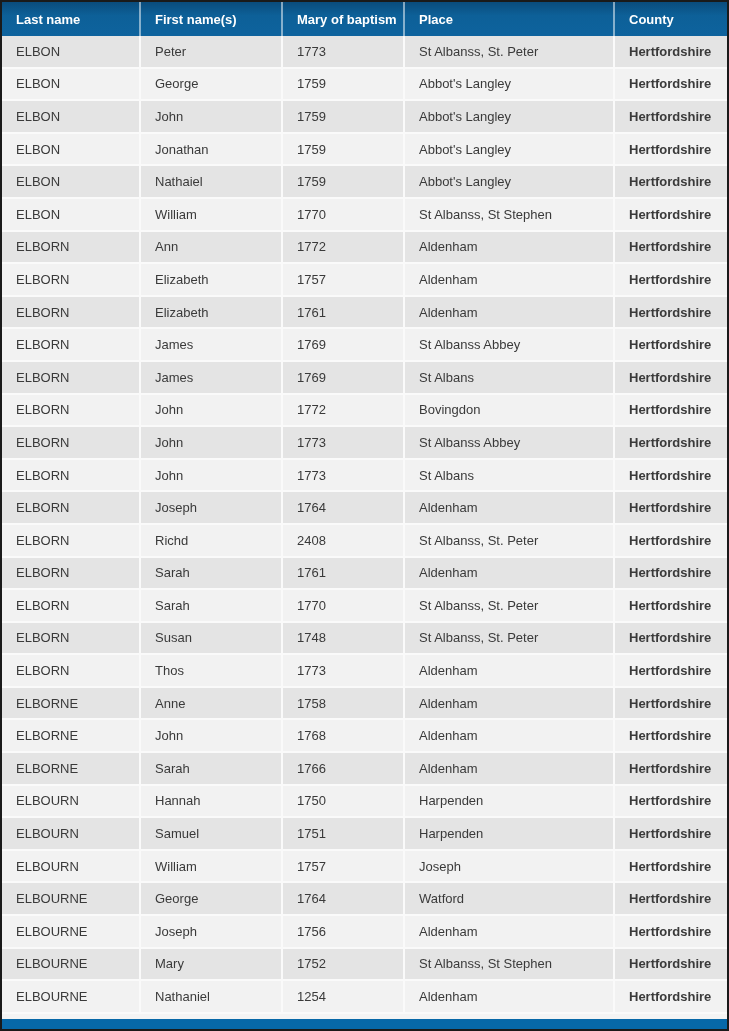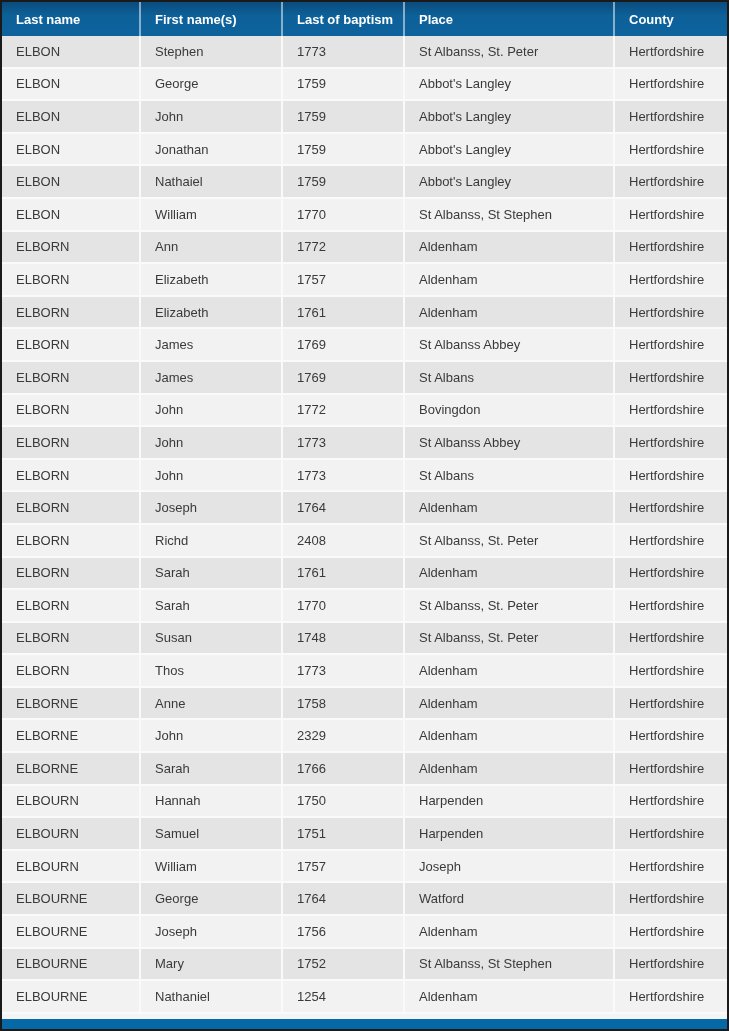--- a/index.html
+++ b/index.html
@@ -49,21 +49,21 @@
     height: 32.6px;
     padding: 0 0 0 14px;
     vertical-align: middle;
     color: #3a3a3a;
     font-size: 13px;
     border-right: 2px solid #fafafa;
     border-bottom: 2px solid #fafafa;
     white-space: nowrap;
     overflow: hidden;
   }
-  tbody td:last-child { border-right: none; }
+  tbody td:last-child { border-right: none; font-weight: bold; }
   tbody tr:nth-child(odd) td  { background: #e4e4e4; }
   tbody tr:nth-child(even) td { background: #f2f2f2; }
 
   .footer-spacer {
     width: 725px;
     height: 5px;
     background: #f4f4f4;
   }
   .footer-bar {
     width: 725px;
@@ -80,29 +80,29 @@
       <col class="c0">
         <col class="c1">
         <col class="c2">
         <col class="c3">
         <col class="c4">
     </colgroup>
     <thead>
       <tr>
         <th>Last name</th>
         <th>First name(s)</th>
-        <th>Last of baptism</th>
+        <th>Mary of baptism</th>
         <th>Place</th>
         <th>County</th>
       </tr>
     </thead>
     <tbody>
         <tr>
       <td>ELBON</td>
-      <td>Stephen</td>
+      <td>Peter</td>
       <td>1773</td>
       <td>St Albanss, St. Peter</td>
       <td>Hertfordshire</td>
     </tr>
         <tr>
       <td>ELBON</td>
       <td>George</td>
       <td>1759</td>
       <td>Abbot's Langley</td>
       <td>Hertfordshire</td>
@@ -236,21 +236,21 @@
         <tr>
       <td>ELBORNE</td>
       <td>Anne</td>
       <td>1758</td>
       <td>Aldenham</td>
       <td>Hertfordshire</td>
     </tr>
         <tr>
       <td>ELBORNE</td>
       <td>John</td>
-      <td>2329</td>
+      <td>1768</td>
       <td>Aldenham</td>
       <td>Hertfordshire</td>
     </tr>
         <tr>
       <td>ELBORNE</td>
       <td>Sarah</td>
       <td>1766</td>
       <td>Aldenham</td>
       <td>Hertfordshire</td>
     </tr>

